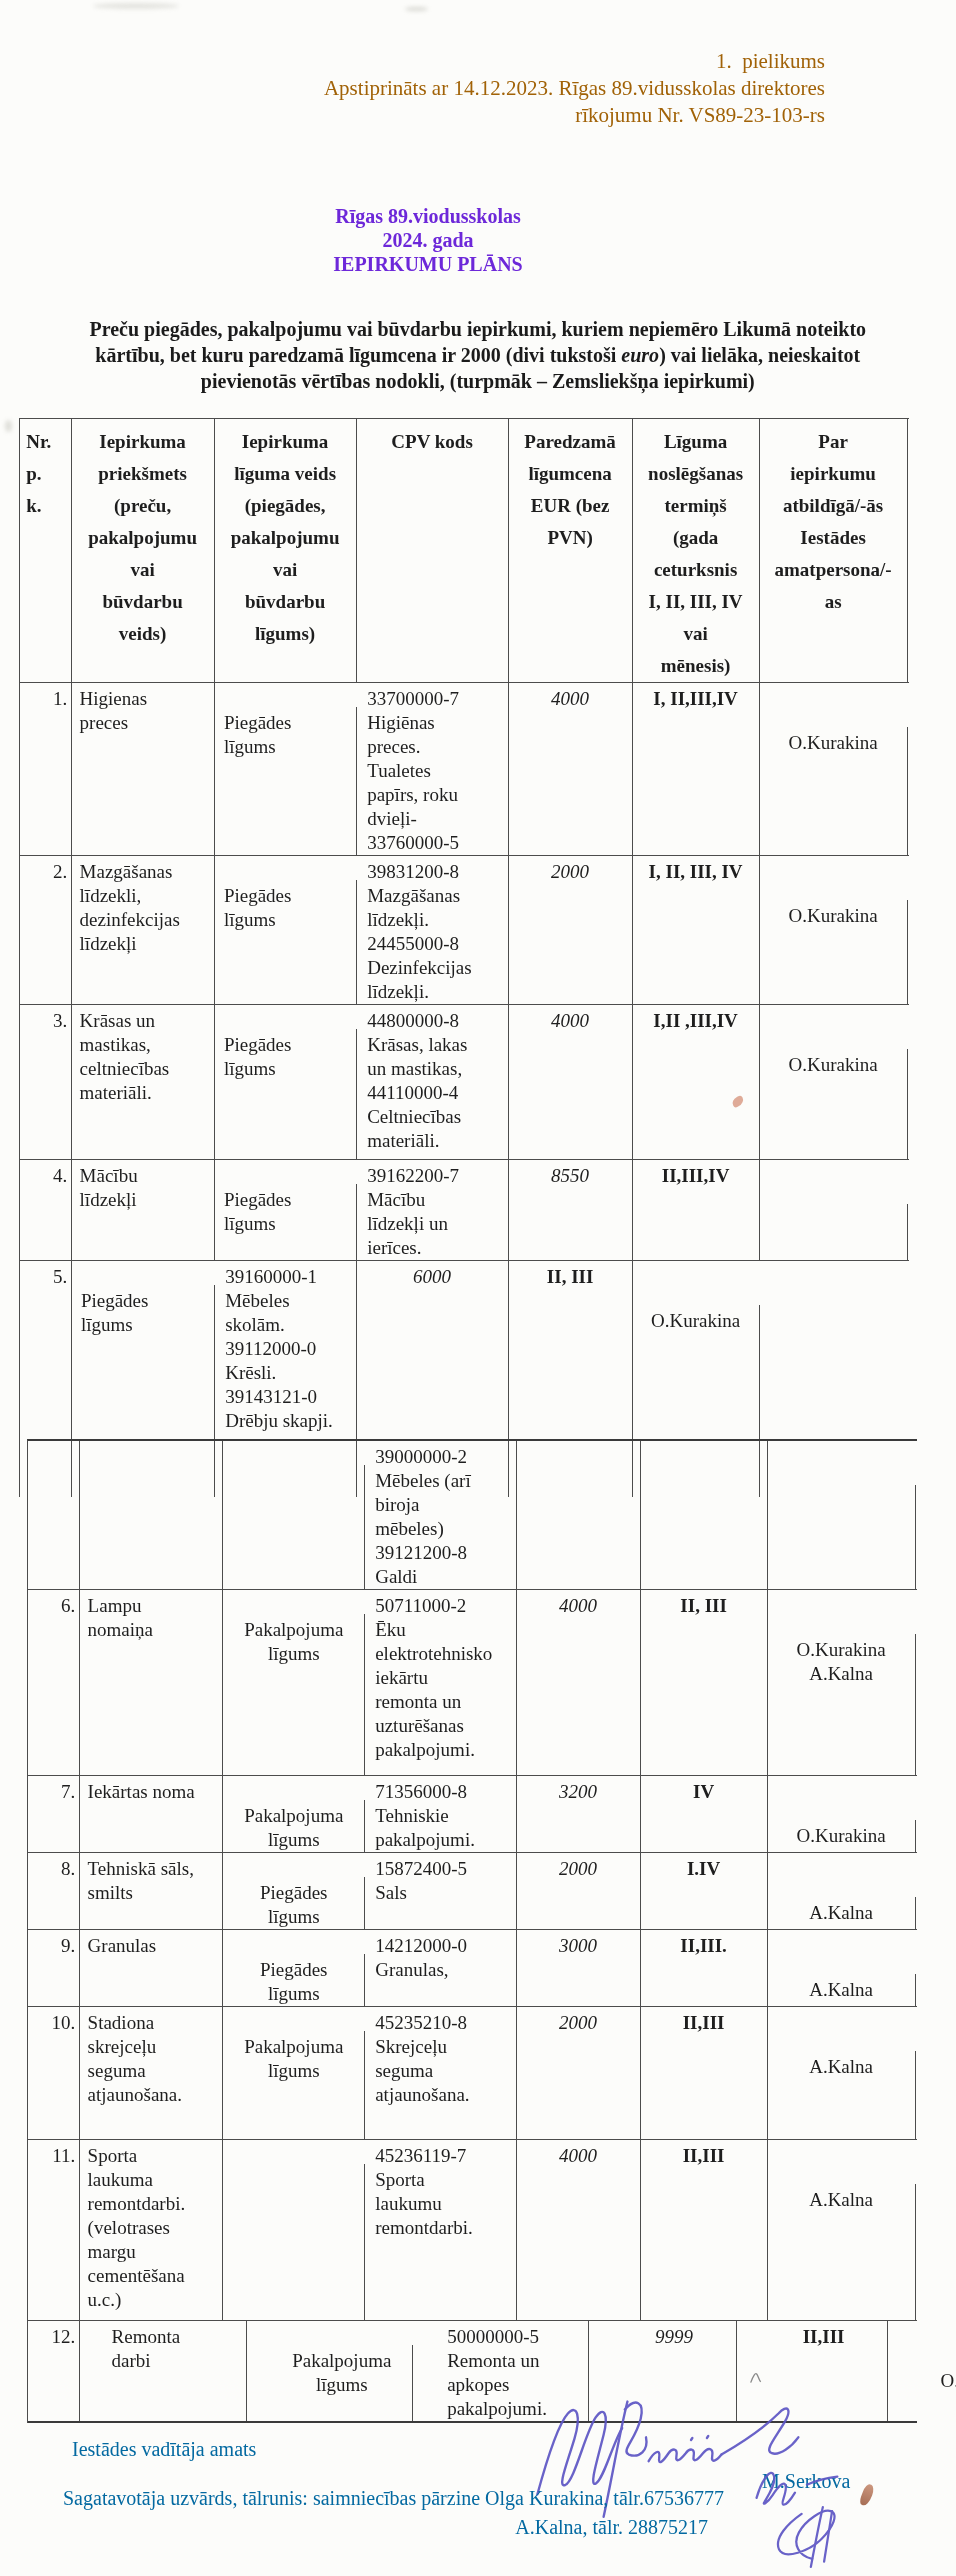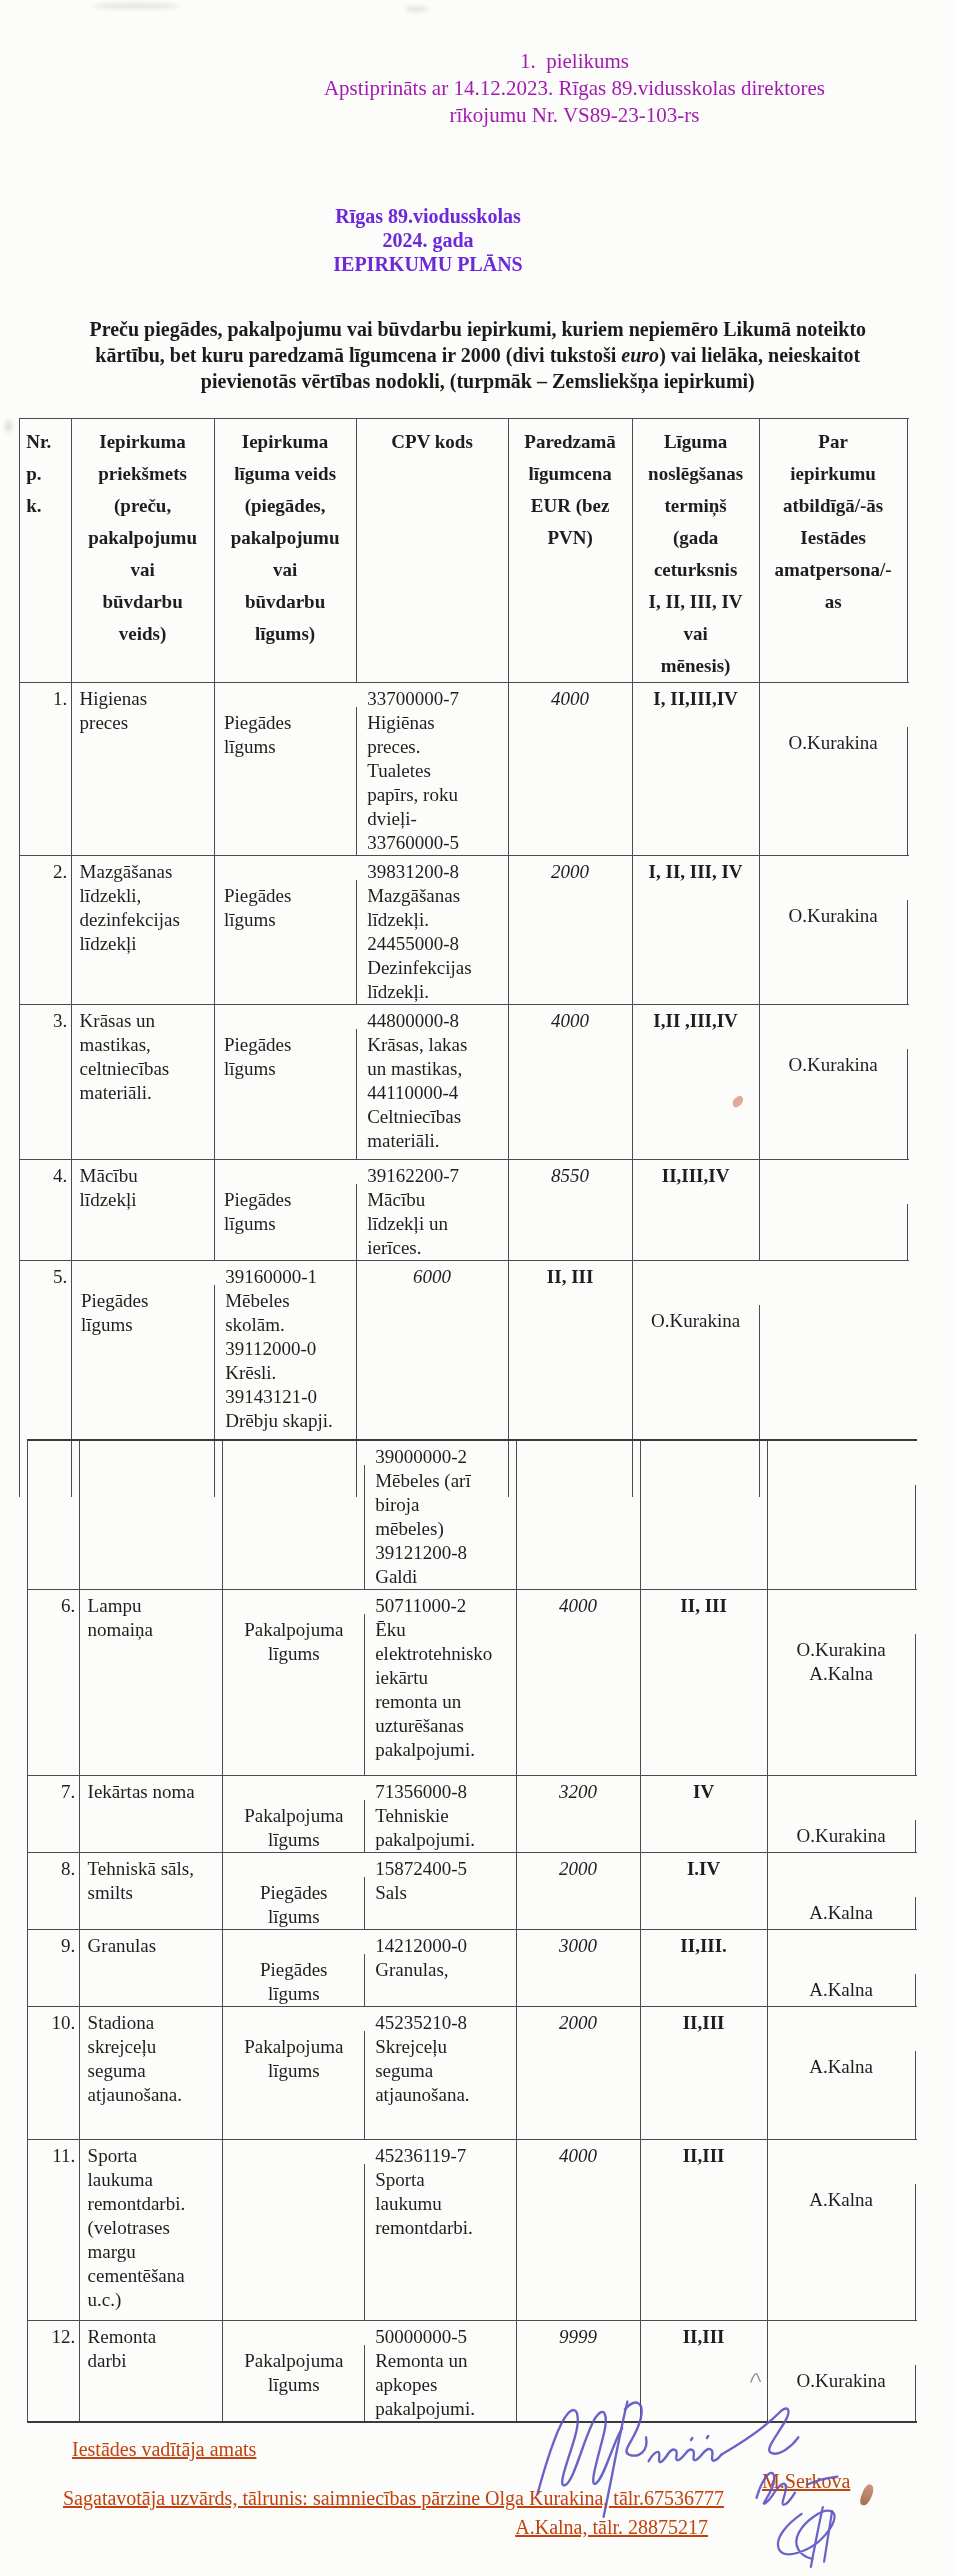--- a/index.html
+++ b/index.html
@@ -8,21 +8,21 @@
     width:956px;height:2576px;
     margin:0 auto;
     background:#fcfcfa;
     font-family:"Liberation Serif","DejaVu Serif",serif;
     color:#1e1e1e;
     overflow:hidden;
   }
   
   .annex{
     position:absolute;top:48px;right:131px;
-    text-align:center;font-size:21px;line-height:27px;color:#a21caf;
+    text-align:right;font-size:21px;line-height:27px;color:#a16207;
   }
   .annex .l1{white-space:pre;}
   
   .doc-title{
     position:absolute;top:204px;left:0;width:856px;
     text-align:center;font-weight:bold;font-size:20px;line-height:24px;color:#6d28d9;
   }
   
   .intro{
     position:absolute;top:316px;left:13.3px;width:929px;
@@ -53,21 +53,21 @@
   .hcell.c-nr{text-align:left;padding-left:6.6px;}
   .c-nr{text-align:right;padding-right:3.3px;}
   .c-sub{padding-left:8px;padding-right:0;text-align:left;}
   .c-type{font-weight:normal;padding-left:9.3px;text-align:left;margin-top:24px;}
   .part2 .c-type{text-align:center;padding-left:1.3px;}
   .c-cpv{padding-left:10.6px;text-align:left;}
   .c-price{text-align:center;font-style:italic;}
   .c-term{text-align:center;font-weight:bold;}
   .c-resp{text-align:center;margin-top:44px;}
   
-  .f-label{position:absolute;font-size:20px;color:#c2410c;text-decoration:underline;}
+  .f-label{position:absolute;font-size:20px;color:#0369a1;}
   .sig{position:absolute;}
   .sig svg{display:block;}
   
   .artifact{position:absolute;pointer-events:none;}
   .mark-pink{
     width:12px;height:9.3px;background:#d99c86;border-radius:65% 35% 70% 30%;
     transform:rotate(-28deg);opacity:.85;
   }
   .mark-brown{
     width:10px;height:22px;background:linear-gradient(#c68b70,#9d5e43);
@@ -334,21 +334,21 @@
       <div class="cell c-type"></div>
       <div class="cell c-cpv">45236119-7
 Sporta
 laukumu
 remontdarbi.</div>
       <div class="cell c-price">4000</div>
       <div class="cell c-term">II,III</div>
       <div class="cell c-resp">A.Kalna</div>
     </div>
 
-    <div class="trow last" style="min-height:96px;">
+    <div class="trow last" style="min-height:96px;gap:24px;">
       <div class="cell c-nr">12.</div>
       <div class="cell c-sub">Remonta
 darbi</div>
       <div class="cell c-type">Pakalpojuma
 līgums</div>
       <div class="cell c-cpv">50000000-5
 Remonta un
 apkopes
 pakalpojumi.</div>
       <div class="cell c-price">9999</div>

